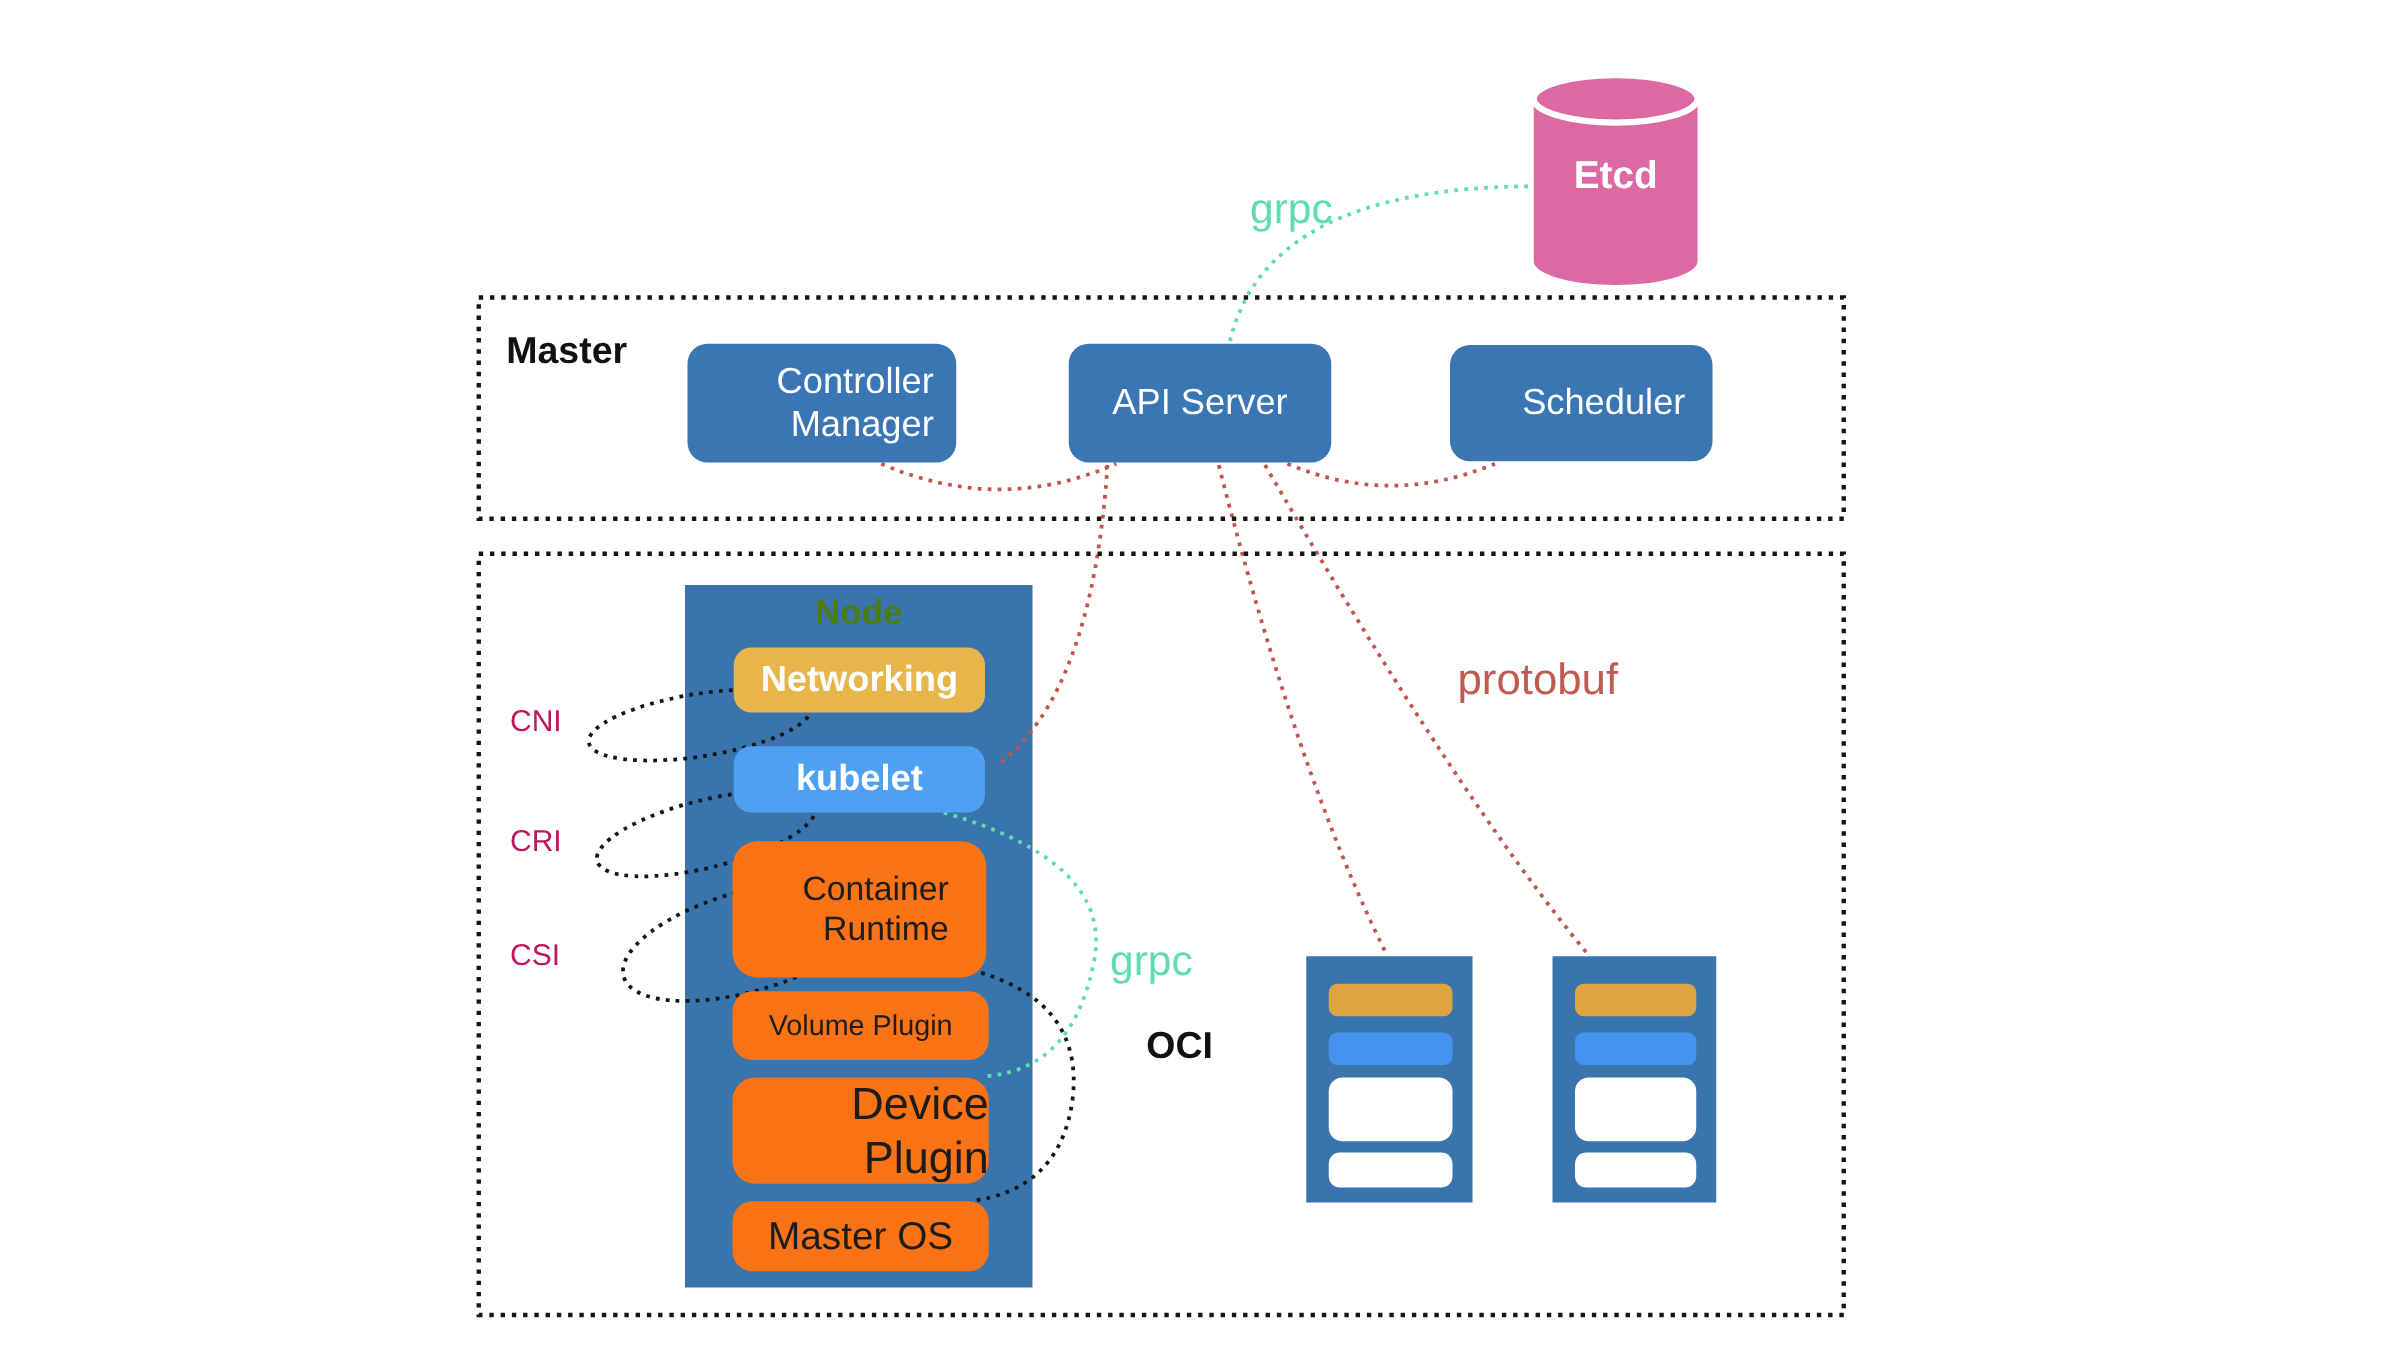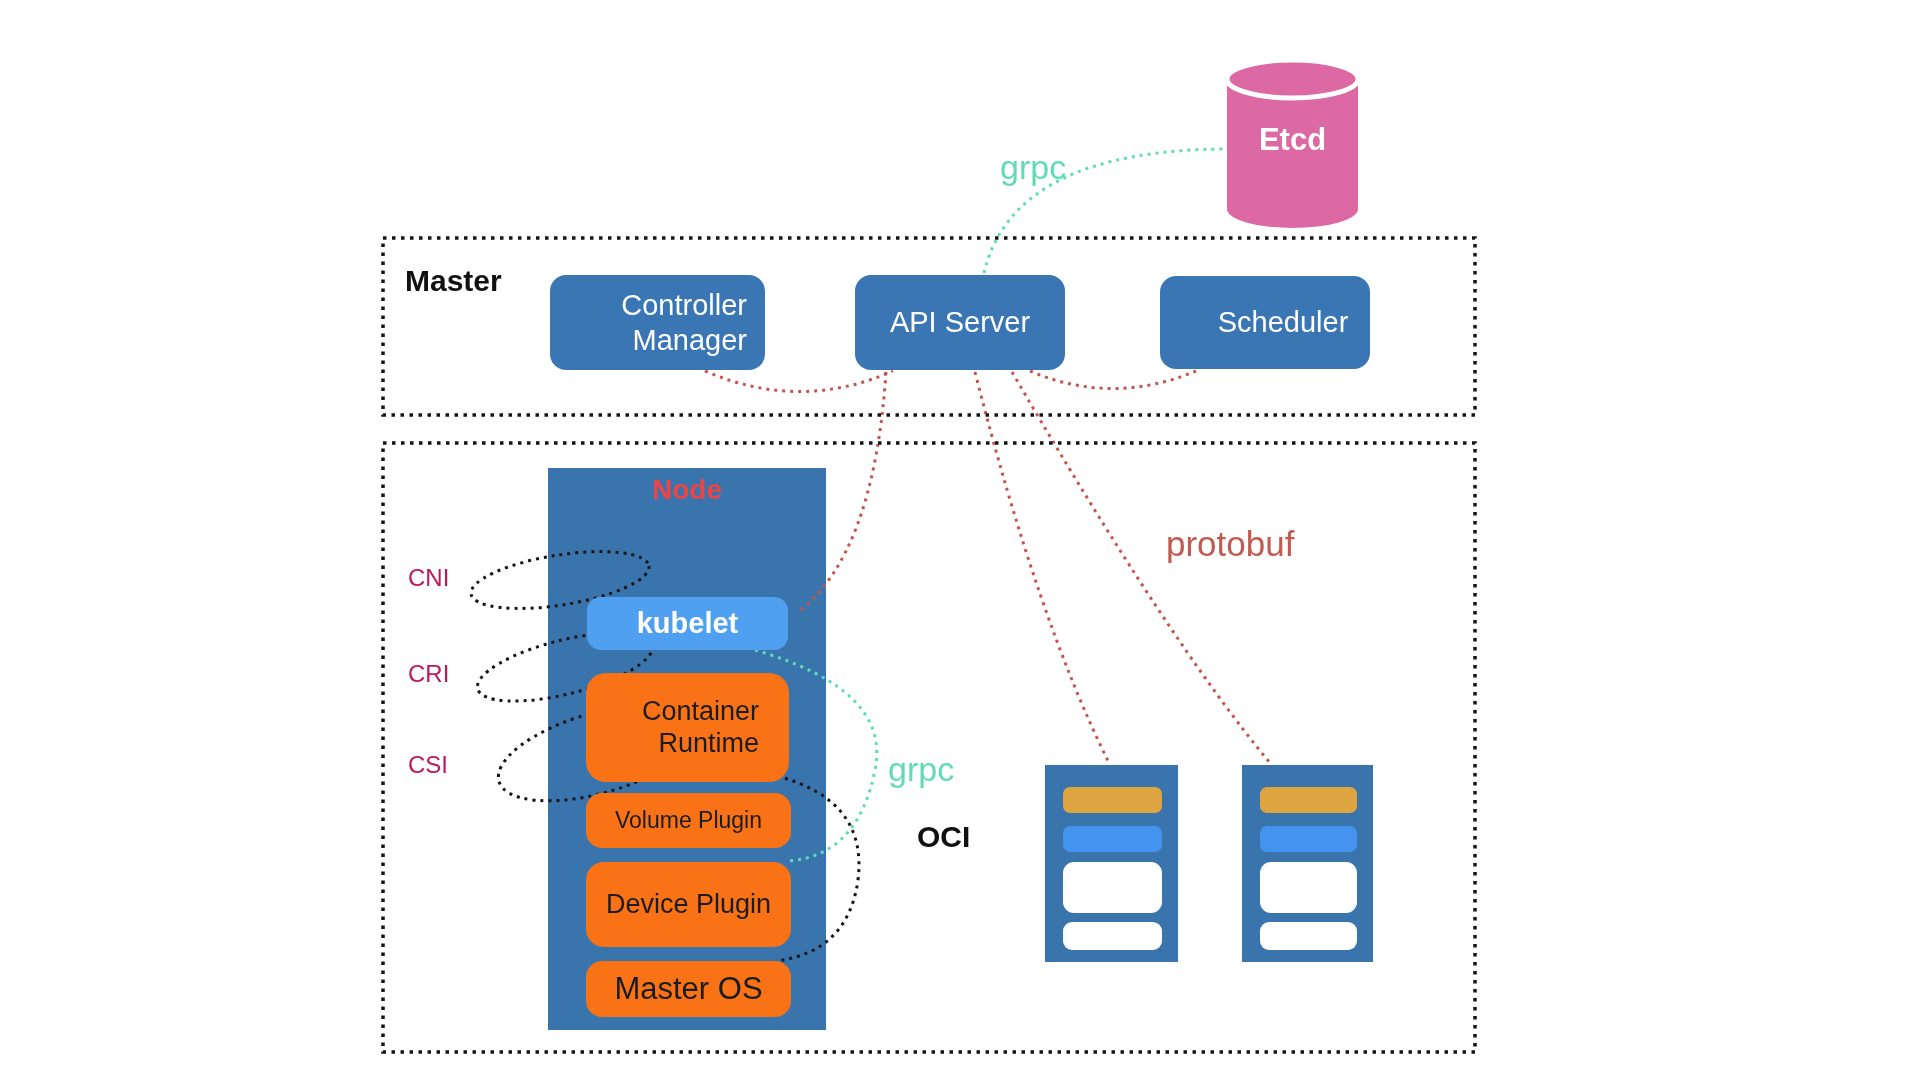--- a/index.html
+++ b/index.html
@@ -62,32 +62,35 @@
   <div class="abs flexc master-comp" style="left:1160px;top:276px;width:210px;height:93px;padding-left:36px;">
     <span>Scheduler</span>
   </div>
 
   <div class="abs flexc" style="left:1227px;top:120px;width:131px;height:40px;color:#ffffff;font-size:31px;font-weight:700;">Etcd</div>
 
   <div class="abs teal-label" style="left:1000px;top:131px;">grpc</div>
 
   <div class="abs" style="left:1166px;top:524px;font-size:35px;color:#c05b52;">protobuf</div>
 
-  <div class="abs flexc" style="left:548px;top:474px;width:278px;height:32px;color:#ef4444;font-size:28px;font-weight:700;">Node</div>
+  <div class="abs flexc" style="left:548px;top:474px;width:278px;height:32px;color:#4d7c0f;font-size:28px;font-weight:700;">Node</div>
 
+  <div class="abs flexc node-col-box" style="left:587px;top:518px;width:201px;height:52px;background:#e7b54a;">
+    <span>Networking</span>
+  </div>
   <div class="abs flexc node-col-box" style="left:587px;top:597px;width:201px;height:53px;background:#4fa0f0;">
     <span>kubelet</span>
   </div>
   <div class="abs flexc white-box" style="left:586px;top:673px;width:203px;height:109px;font-size:27px;padding:0 30px;border-radius:20px;">
     <span>Container Runtime</span>
   </div>
   <div class="abs flexc white-box" style="left:586px;top:793px;width:205px;height:55px;font-size:23px;">
     <span>Volume Plugin</span>
   </div>
-  <div class="abs flexc white-box" style="left:586px;top:862px;width:205px;height:85px;font-size:27px;border-radius:18px;">
+  <div class="abs flexc white-box" style="left:586px;top:862px;width:205px;height:85px;font-size:36px;border-radius:18px;">
     <span>Device Plugin</span>
   </div>
   <div class="abs flexc white-box" style="left:586px;top:961px;width:205px;height:56px;font-size:31px;">
     <span>Master OS</span>
   </div>
 
   <div class="abs iface-label" style="left:408px;top:564px;">CNI</div>
   <div class="abs iface-label" style="left:408px;top:660px;">CRI</div>
   <div class="abs iface-label" style="left:408px;top:751px;">CSI</div>
   <div class="abs" style="left:903px;top:820px;font-size:30px;font-weight:700;color:#111111;margin-left:14px;">OCI</div>

